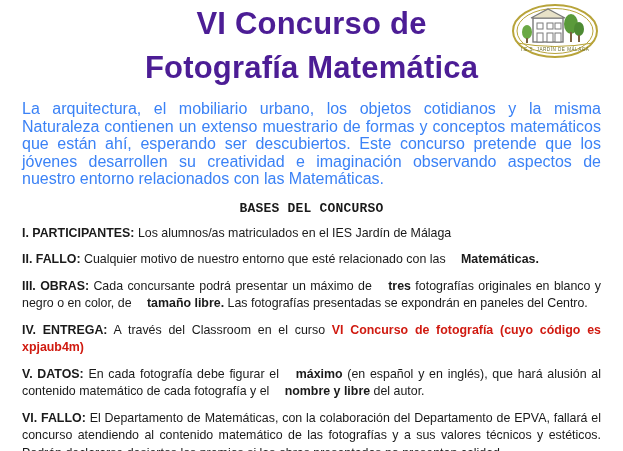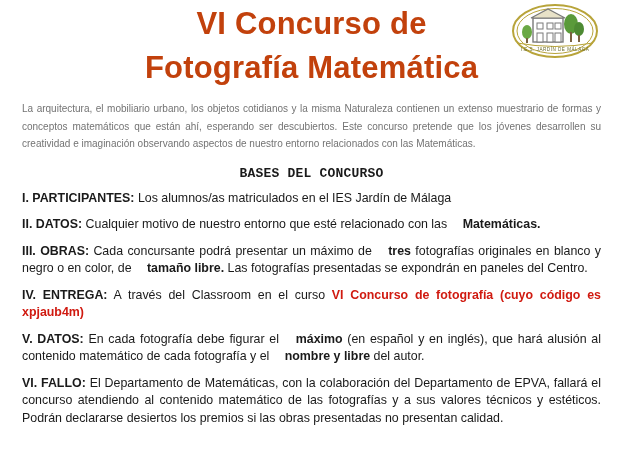--- a/index.html
+++ b/index.html
@@ -20,39 +20,39 @@
     height: 451px;
     box-sizing: border-box;
   }
   .title-block {
     padding-top: 2px;
     text-align: center;
   }
   .title-line {
     font-family: "Liberation Sans", sans-serif;
     font-weight: bold;
-    color: #c2410c;
+    color: #4c1d95;
     font-size: 31px;
     line-height: 44px;
     letter-spacing: 0.2px;
   }
   .logo {
     position: absolute;
     top: 2px;
     right: 22px;
     width: 92px;
     height: 58px;
   }
   .intro {
     margin: 10px 22px 0 22px;
     font-family: "Liberation Sans", sans-serif;
-    font-size: 10px;
+    font-size: 16px;
     line-height: 17.5px;
     text-align: justify;
-    color: #737373;
+    color: #3b82f6;
   }
   .bases-heading {
     margin-top: 13px;
     text-align: center;
     font-family: Liberation Mono, monospace;
     font-weight: bold;
     font-size: 13px;
     letter-spacing: 0.2px;
   }
   .clause {
@@ -109,20 +109,20 @@
     <div class="title-line">VI Concurso de</div>
     <div class="title-line">Fotografía Matemática</div>
   </div>
 
   <p class="intro">La arquitectura, el mobiliario urbano, los objetos cotidianos y la misma Naturaleza contienen un extenso muestrario de formas y conceptos matemáticos que están ahí, esperando ser descubiertos. Este concurso pretende que los jóvenes desarrollen su creatividad e imaginación observando aspectos de nuestro entorno relacionados con las Matemáticas.</p>
 
   <div class="bases-heading">BASES DEL CONCURSO</div>
 
   <div id="clauses-container">
       <p class="clause"><span class="lbl">I.  PARTICIPANTES:</span><span class=""> Los alumnos/as matriculados en el IES Jardín de Málaga</span></p>
-      <p class="clause"><span class="lbl">II.  DATOS:</span><span class=""> Cualquier motivo de nuestro entorno que esté relacionado con las </span><span class="bold">Matemáticas.</span></p>
+      <p class="clause"><span class="lbl">II.  FALLO:</span><span class=""> Cualquier motivo de nuestro entorno que esté relacionado con las </span><span class="bold">Matemáticas.</span></p>
       <p class="clause"><span class="lbl">III.  OBRAS:</span><span class=""> Cada concursante podrá presentar un máximo de </span><span class="bold">tres</span><span class=""> fotografías originales en blanco y negro o en color, de </span><span class="bold">tamaño libre.</span><span class=""> Las fotografías presentadas se expondrán en paneles del Centro.</span></p>
       <p class="clause"><span class="lbl">IV. ENTREGA:</span><span class=""> A través del Classroom en el curso </span><span class="red">VI Concurso de fotografía (cuyo código es xpjaub4m)</span></p>
       <p class="clause"><span class="lbl">V.  DATOS:</span><span class=""> En cada fotografía debe figurar el </span><span class="bold">máximo</span><span class=""> (en español y en inglés), que hará alusión al contenido matemático de cada fotografía y el </span><span class="bold">nombre y libre</span><span class=""> del autor.</span></p>
       <p class="clause"><span class="lbl">VI. FALLO:</span><span class=""> El Departamento de Matemáticas, con la colaboración del Departamento de EPVA, fallará el concurso atendiendo al contenido matemático de las fotografías y a sus valores técnicos y estéticos. Podrán declararse desiertos los premios si las obras presentadas no presentan calidad.</span></p>
     </div>
 
 </div>
 
 </body></html>

